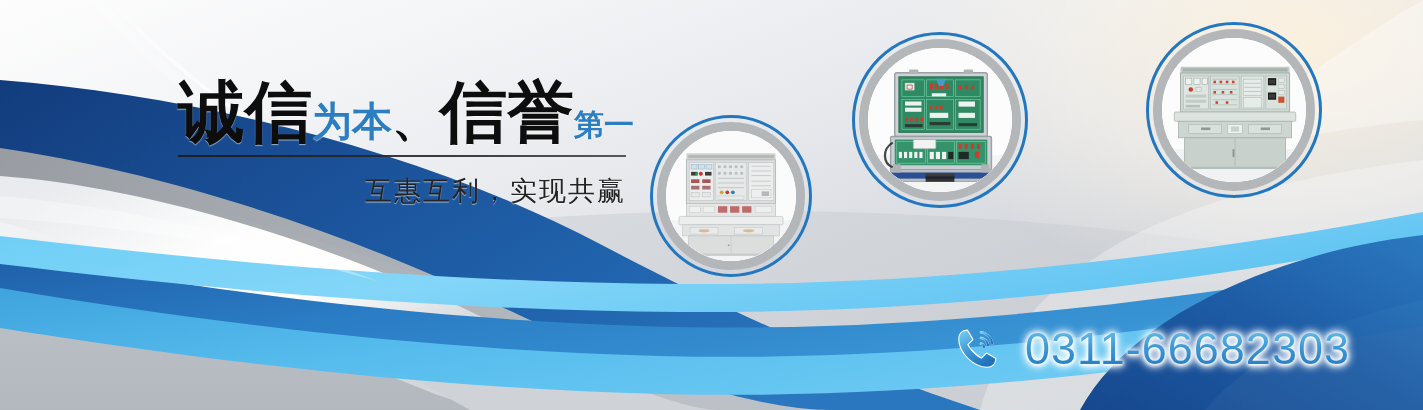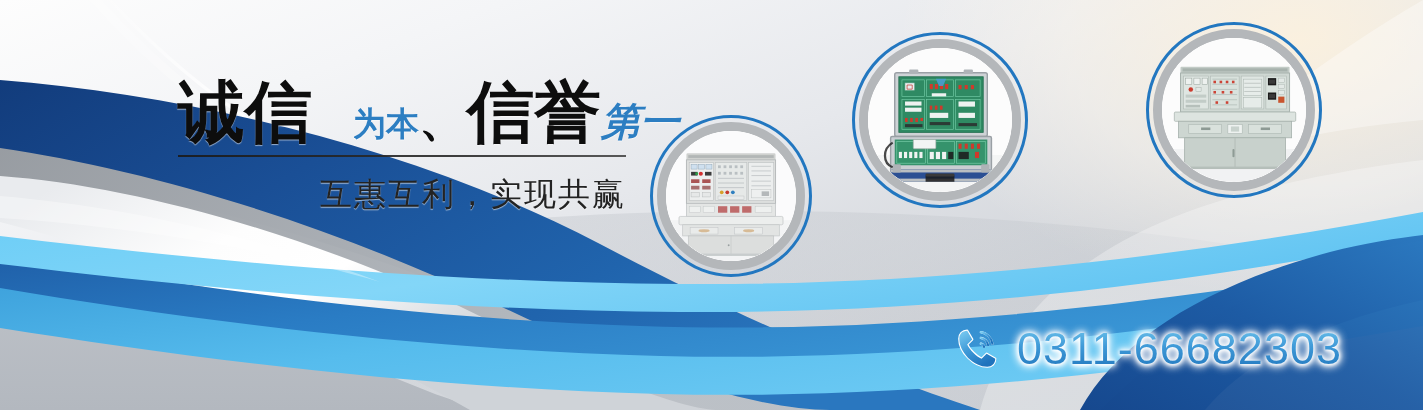--- a/index.html
+++ b/index.html
@@ -30,36 +30,36 @@
   }
   .headline{
     margin:0;
     white-space:nowrap;
     line-height:1;
     font-weight:bold;
     letter-spacing:0px;
     text-shadow:0 1px 1px rgba(255,255,255,0.55);
   }
   .h-big{font-size:67px;color:#0d0d0d;vertical-align:baseline;}
-  .h-mid{font-size:33px;color:#2c7ec2;vertical-align:baseline;margin-left:41px;}
+  .h-mid{font-size:40px;color:#2c7ec2;vertical-align:baseline;}
   .h-comma{font-size:48px;color:#0d0d0d;vertical-align:baseline;}
-  .h-small{font-size:39px;color:#2c7ec2;vertical-align:baseline;font-style:italic;}
+  .h-small{font-size:30px;color:#2c7ec2;vertical-align:baseline;}
 
   .rule{
     margin-top:10px;
     width:448px;
     height:2px;
     background:linear-gradient(90deg,#1b1b1b 0%,#2c2c2c 60%,#4b4b4b 100%);
     opacity:.92;
   }
   .subline{
     margin:16px 0 0 0;
     text-align:right;
     width:448px;
-    font-size:32px;
+    font-size:27px;
     letter-spacing:2px;
     color:#232323;
     font-weight:normal;
     white-space:nowrap;
     text-shadow:0 1px 1px rgba(255,255,255,0.6);
   }
 
   
   .circle{
     position:absolute;
@@ -80,21 +80,21 @@
   .photo{position:absolute;inset:0;overflow:hidden;border-radius:50%;background:#ffffff;}
   .photo svg{display:block;width:100%;height:100%;}
 
   
   .phone-row{
     position:absolute;
     left:955px;
     top:325px;
     display:flex;
     align-items:center;
-    gap:16px;
+    gap:24px;
     z-index:10;
   }
   .phone-icon{width:46px;height:46px;display:block;flex:0 0 auto;}
   .phone-number{
     font-size:45px;
     font-weight:normal;
     letter-spacing:1px;
     line-height:1;
     white-space:nowrap;
     background:linear-gradient(180deg,#6fc4ec 0%,#3f9ad8 45%,#2176bd 100%);

